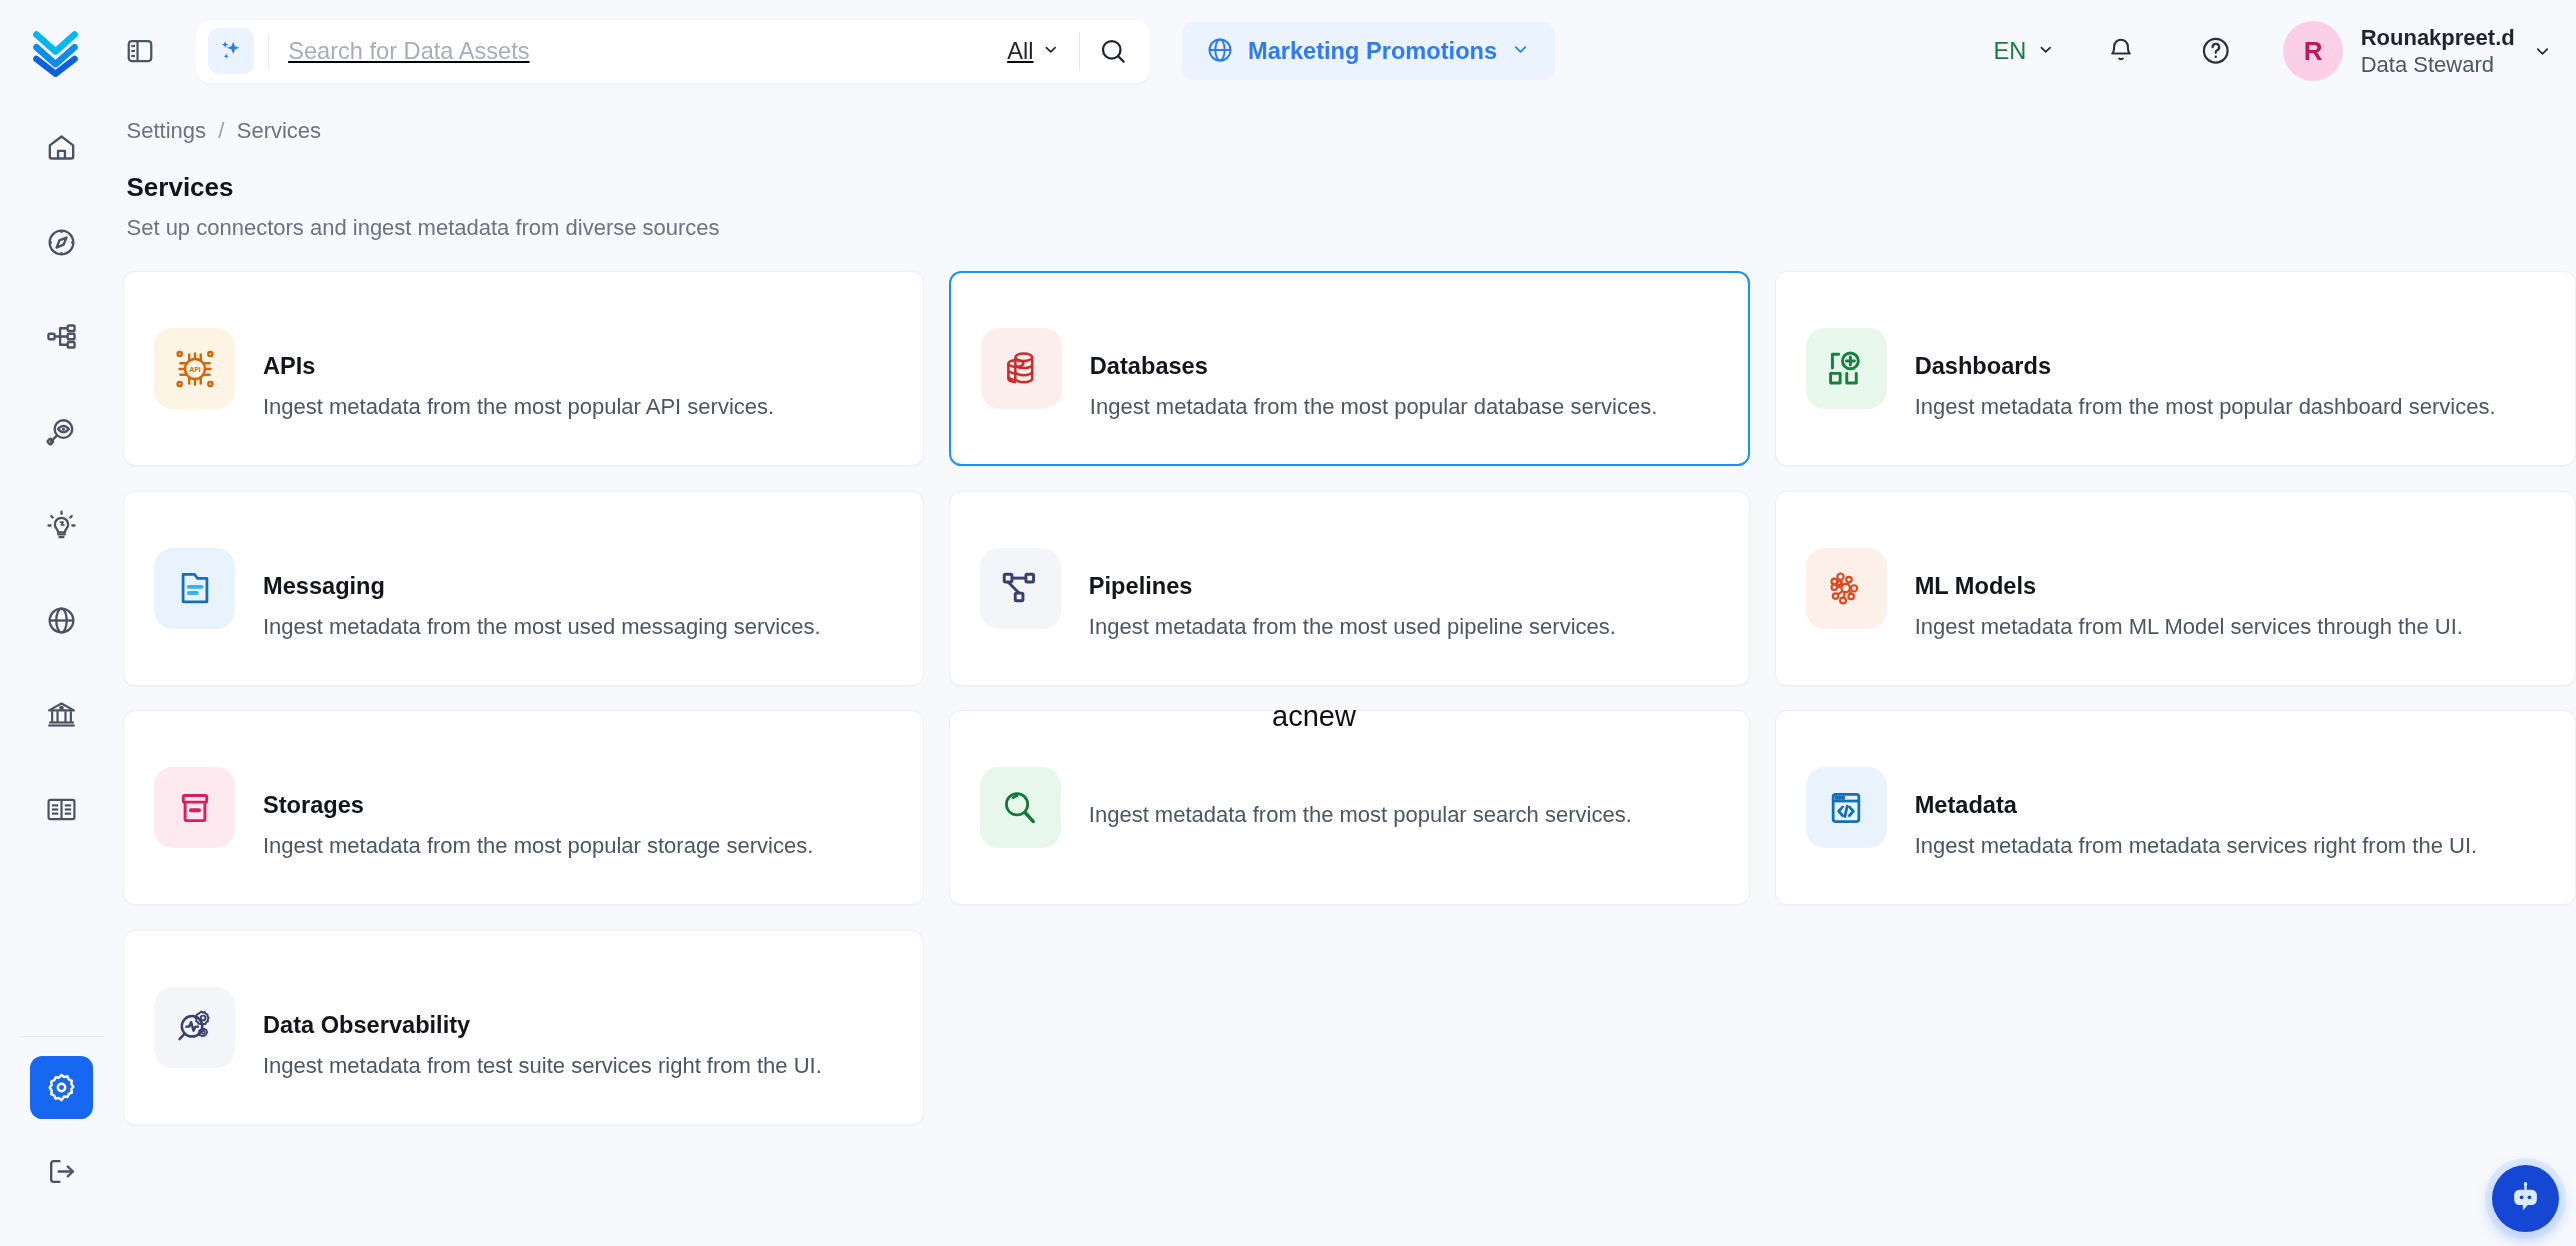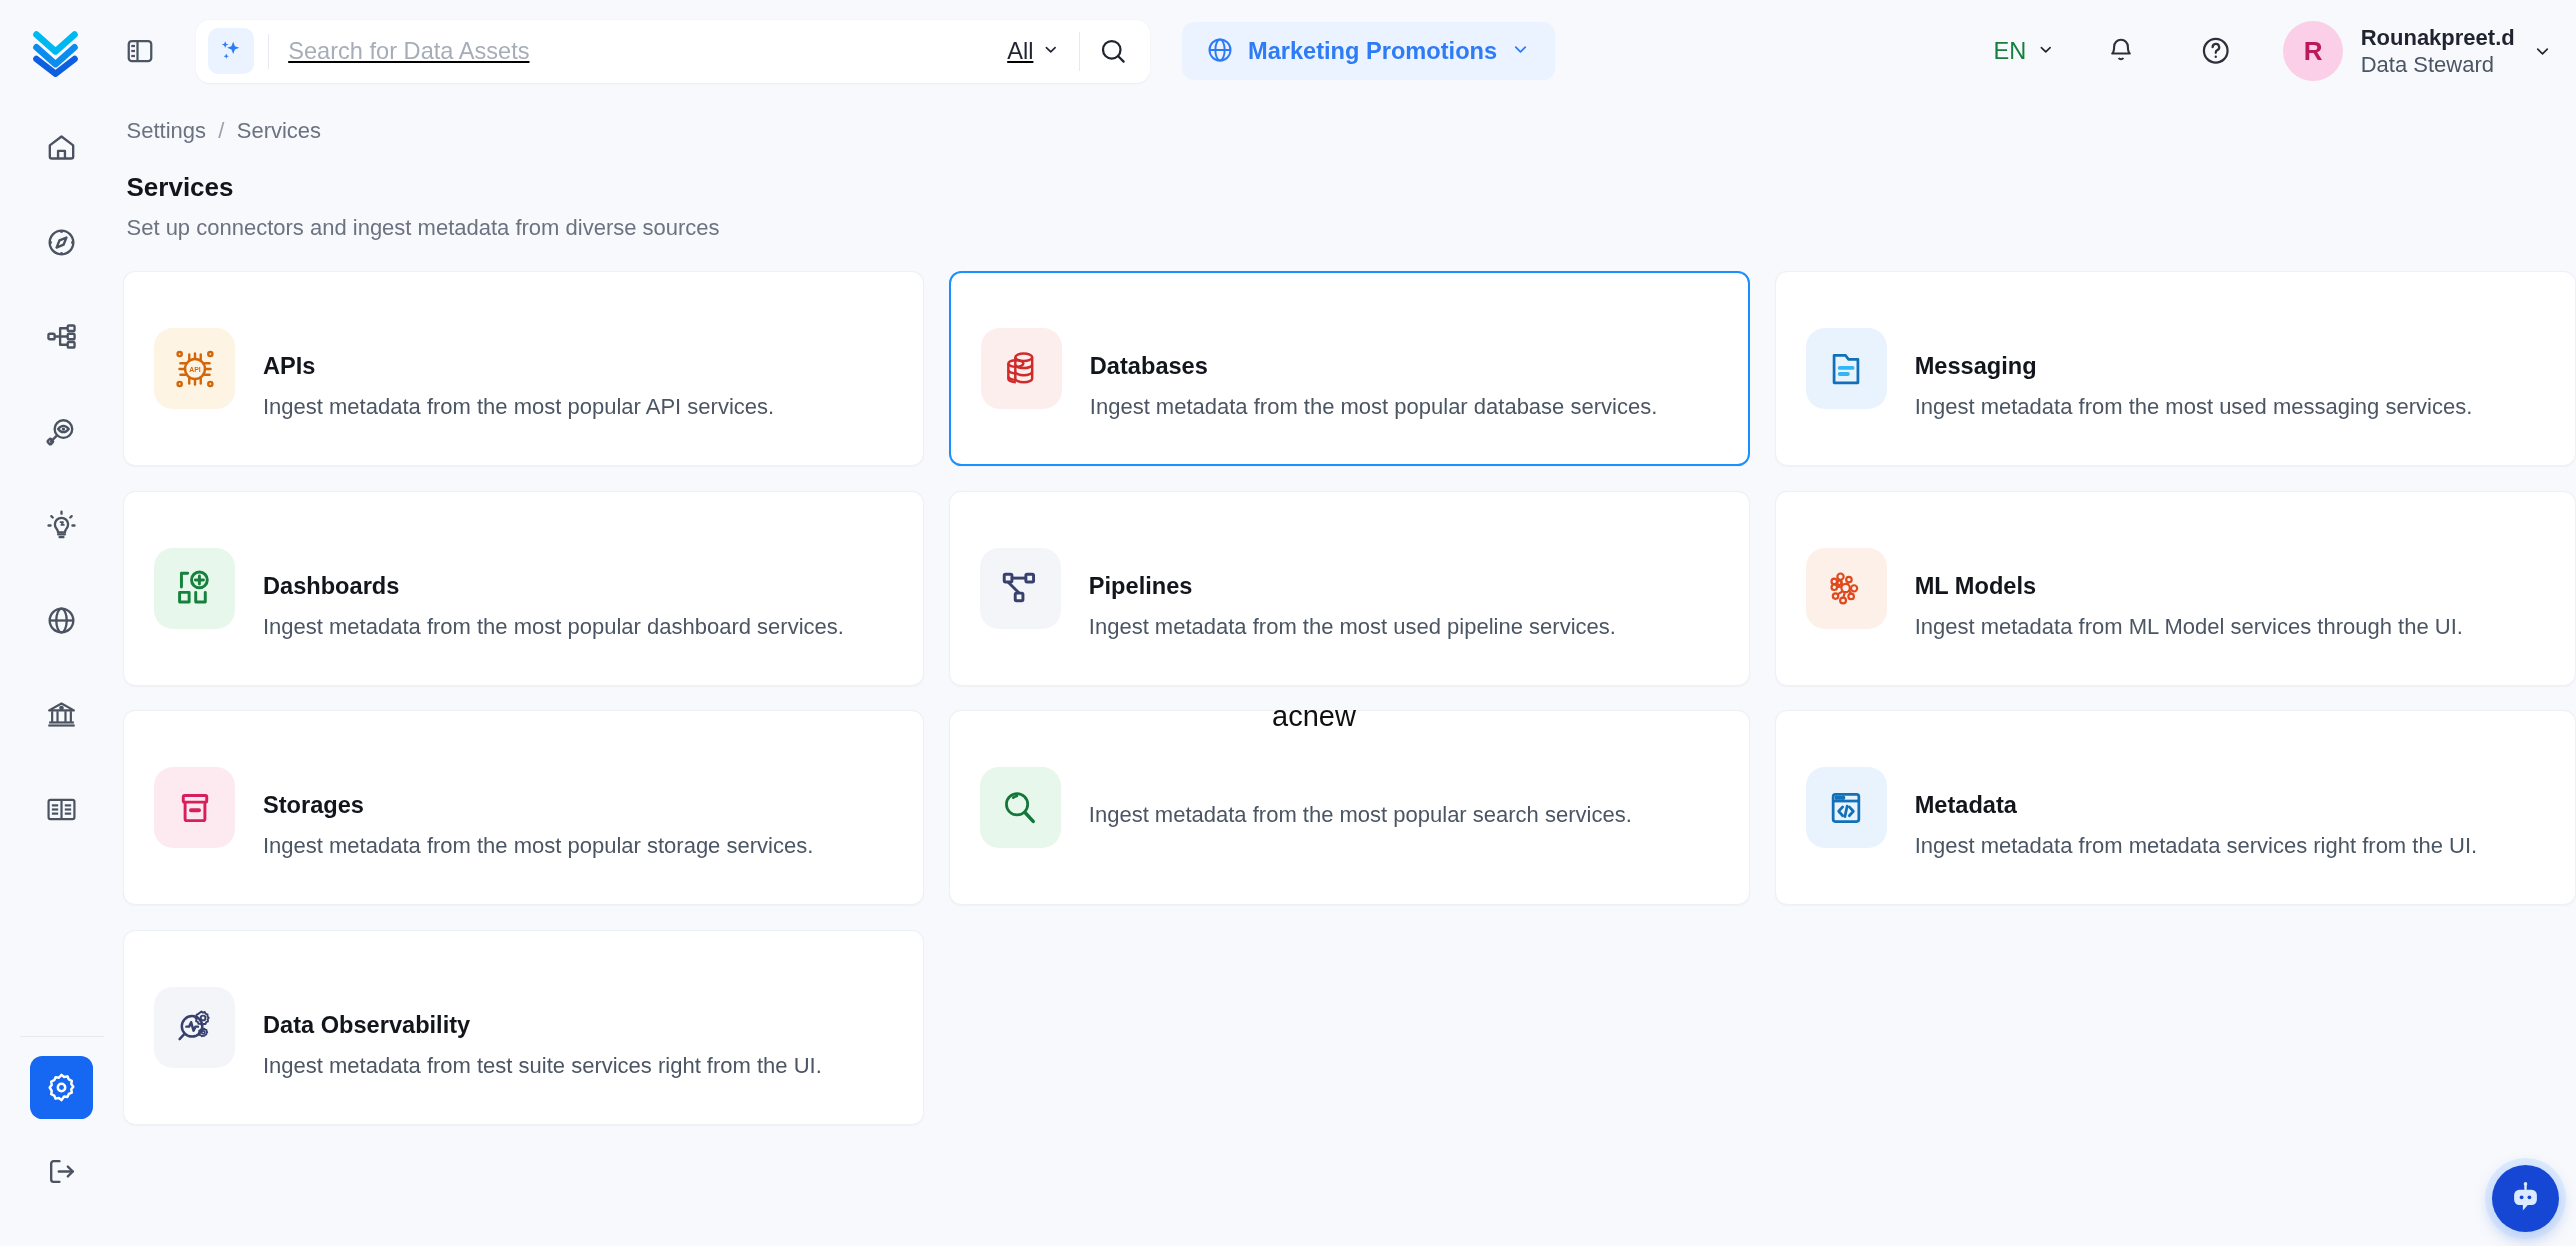--- a/index.html
+++ b/index.html
@@ -393,47 +393,47 @@
       <path d="M5.1 12.6c0 1 1.8 1.8 4.1 1.8"></path>
       <path d="M5.1 16.1c0 1 1.8 1.8 4.1 1.8"></path>
     </svg>
         </div>
         <div class="card-txt">
           <div class="card-title">Databases</div>
           <div class="card-desc">Ingest metadata from the most popular database services.</div>
         </div>
       </div>
       <div class="card">
-        <div class="card-ico" style="background: rgb(233, 243, 253);">
-          <svg width="44" height="44" viewBox="0 0 24 24" fill="none" stroke="#1170b8" stroke-width="1.5" stroke-linejoin="round">
-      <path d="M5.5 4.5h6.2l1.6 2.2h5.2v12.8H5.5z"></path>
-      <line x1="8.6" y1="11.4" x2="15.6" y2="11.4" stroke="#33b4f5" stroke-width="2.1" stroke-linecap="round"></line>
-      <line x1="8.6" y1="14.7" x2="13" y2="14.7" stroke="#33b4f5" stroke-width="2.1" stroke-linecap="round"></line>
-    </svg>
-        </div>
-        <div class="card-txt">
-          <div class="card-title">Messaging</div>
-          <div class="card-desc">Ingest metadata from the most used messaging services.</div>
-        </div>
-      </div>
-      <div class="card">
         <div class="card-ico" style="background: rgb(232, 247, 236);">
           <svg width="44" height="44" viewBox="0 0 24 24" fill="none" stroke="#17803d" stroke-width="1.6" stroke-linecap="round" stroke-linejoin="round">
       <path d="M8 4H4.6v4"></path>
             <path d="M4.6 11.5V8"></path>
       <circle cx="14.4" cy="7.6" r="4.3"></circle>
       <line x1="14.4" y1="5.4" x2="14.4" y2="9.8"></line>
             <line x1="12.2" y1="7.6" x2="16.6" y2="7.6"></line>
       <rect x="3.6" y="14.4" width="5.2" height="5.2"></rect>
       <path d="M12.4 14.4v5.2h5.2v-5.2"></path>
     </svg>
         </div>
         <div class="card-txt">
           <div class="card-title">Dashboards</div>
           <div class="card-desc">Ingest metadata from the most popular dashboard services.</div>
+        </div>
+      </div>
+      <div class="card">
+        <div class="card-ico" style="background: rgb(233, 243, 253);">
+          <svg width="44" height="44" viewBox="0 0 24 24" fill="none" stroke="#1170b8" stroke-width="1.5" stroke-linejoin="round">
+      <path d="M5.5 4.5h6.2l1.6 2.2h5.2v12.8H5.5z"></path>
+      <line x1="8.6" y1="11.4" x2="15.6" y2="11.4" stroke="#33b4f5" stroke-width="2.1" stroke-linecap="round"></line>
+      <line x1="8.6" y1="14.7" x2="13" y2="14.7" stroke="#33b4f5" stroke-width="2.1" stroke-linecap="round"></line>
+    </svg>
+        </div>
+        <div class="card-txt">
+          <div class="card-title">Messaging</div>
+          <div class="card-desc">Ingest metadata from the most used messaging services.</div>
         </div>
       </div>
       <div class="card">
         <div class="card-ico" style="background: rgb(244, 245, 249);">
           <svg width="44" height="44" viewBox="0 0 24 24" fill="none" stroke="#37406e" stroke-width="1.6" stroke-linejoin="round">
       <rect x="3.4" y="4.5" width="4.2" height="4.2" rx=".7"></rect>
       <rect x="15.2" y="4.5" width="4.2" height="4.2" rx=".7"></rect>
       <rect x="9.4" y="14.8" width="4.2" height="4.2" rx=".7"></rect>
       <line x1="7.6" y1="6.6" x2="15.2" y2="6.6"></line>
       <line x1="5.5" y1="8.7" x2="11.5" y2="14.8"></line>

